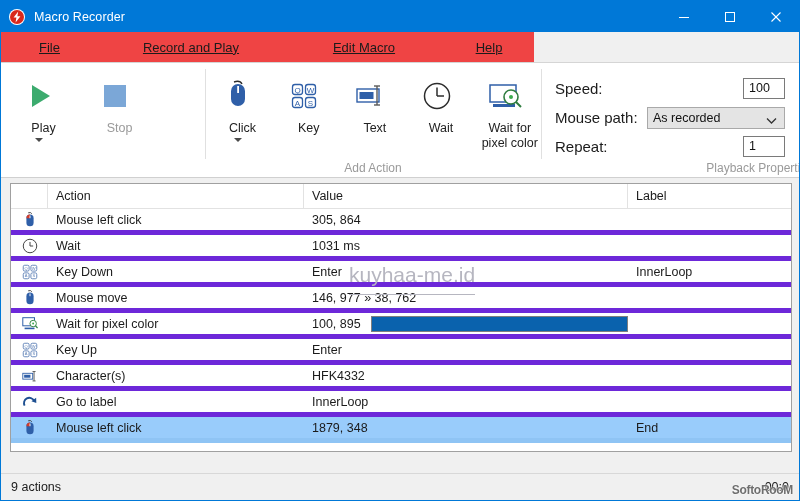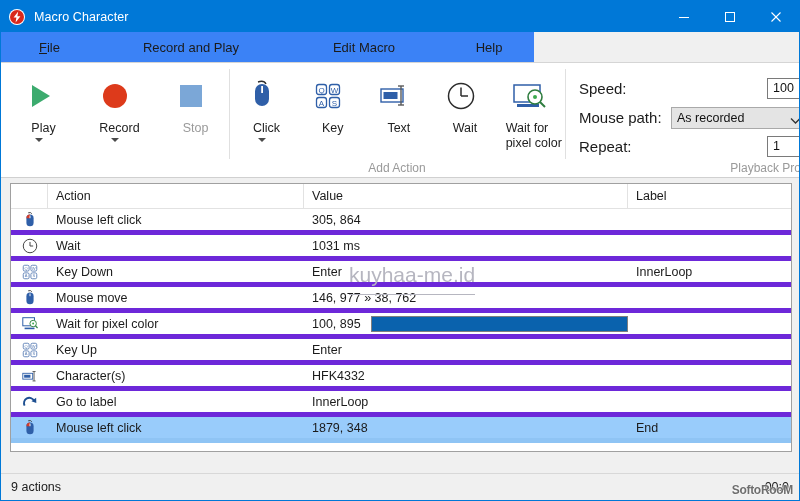--- a/index.html
+++ b/index.html
@@ -70,21 +70,22 @@
     height: 30px;
     display: flex;
     align-items: center;
     justify-content: center;
     font-size: 13px;
     color: #1b1b1b;
     background: #f0f0f0;
     box-sizing: border-box;
   }
   .tab.active {
-    background: #3b82f6;
+    background: #ef4444;
+    text-decoration: underline;
   }
   .tab-file    { width: 97px; }
   .tab-record  { width: 186px; }
   .tab-edit    { width: 160px; }
   .tab-help    { width: 90px; }
   .tab .mnem { text-decoration: underline; }
 
   
   .ribbon {
     height: 114px;
@@ -116,21 +117,21 @@
   }
   .rbtn .ricon {
     height: 44px;
     display: flex;
     align-items: center;
     justify-content: center;
   }
   .rbtn .rlabel {
     font-size: 12.5px;
     color: #222;
-    text-align: left;
+    text-align: center;
     line-height: 15px;
     margin-top: 3px;
     margin-left: 9px;
   }
   .rbtn.disabled .rlabel { color: #9a9a9a; }
   .rbtn .caret {
     margin-top: 2px;
     width: 0; height: 0;
     border-left: 4px solid transparent;
     border-right: 4px solid transparent;
@@ -306,21 +307,21 @@
 <div class="app">
 
   <div class="titlebar">
     <span class="app-icon">
       <svg width="18" height="18" viewBox="0 0 18 18">
         <circle cx="9" cy="9" r="8" fill="#ffffff"></circle>
         <circle cx="9" cy="9" r="7" fill="#d9291c"></circle>
         <path d="M10.2 3.6 L5.6 9.6 L8.4 9.6 L7.6 14.4 L12.4 8.2 L9.4 8.2 Z" fill="#ffffff"></path>
       </svg>
     </span>
-    <span class="title-text">Macro Character</span>
+    <span class="title-text">Macro Recorder</span>
 
     <div class="win-buttons">
       <div class="win-btn">
         <svg width="12" height="12" viewBox="0 0 12 12">
             <line x1="1" y1="6.5" x2="11" y2="6.5" stroke="#ffffff" stroke-width="1"></line>
           </svg>
       </div>
       <div class="win-btn">
         <svg width="12" height="12" viewBox="0 0 12 12">
             <rect x="1.5" y="1.5" width="9" height="9" fill="none" stroke="#ffffff" stroke-width="1"></rect>
@@ -353,29 +354,20 @@
   <div class="ribbon">
 
     <div class="rgroup" style="width:229px;">
       <div class="rbtn">
         <span class="ricon">
           <svg width="40" height="40" viewBox="0 0 40 40">
               <path d="M13 9 L31 20 L13 31 Z" fill="#3cab6e"></path>
             </svg>
         </span>
         <span class="rlabel">Play</span>
-        <span class="caret"></span>
-      </div>
-      <div class="rbtn">
-        <span class="ricon">
-          <svg width="40" height="40" viewBox="0 0 40 40">
-              <circle cx="20" cy="20" r="12" fill="#dd3a1b"></circle>
-            </svg>
-        </span>
-        <span class="rlabel">Record</span>
         <span class="caret"></span>
       </div>
       <div class="rbtn disabled">
         <span class="ricon">
           <svg width="40" height="40" viewBox="0 0 40 40">
               <rect x="9" y="9" width="22" height="22" fill="#7ba7d7"></rect>
             </svg>
         </span>
         <span class="rlabel">Stop</span>
       </div>

